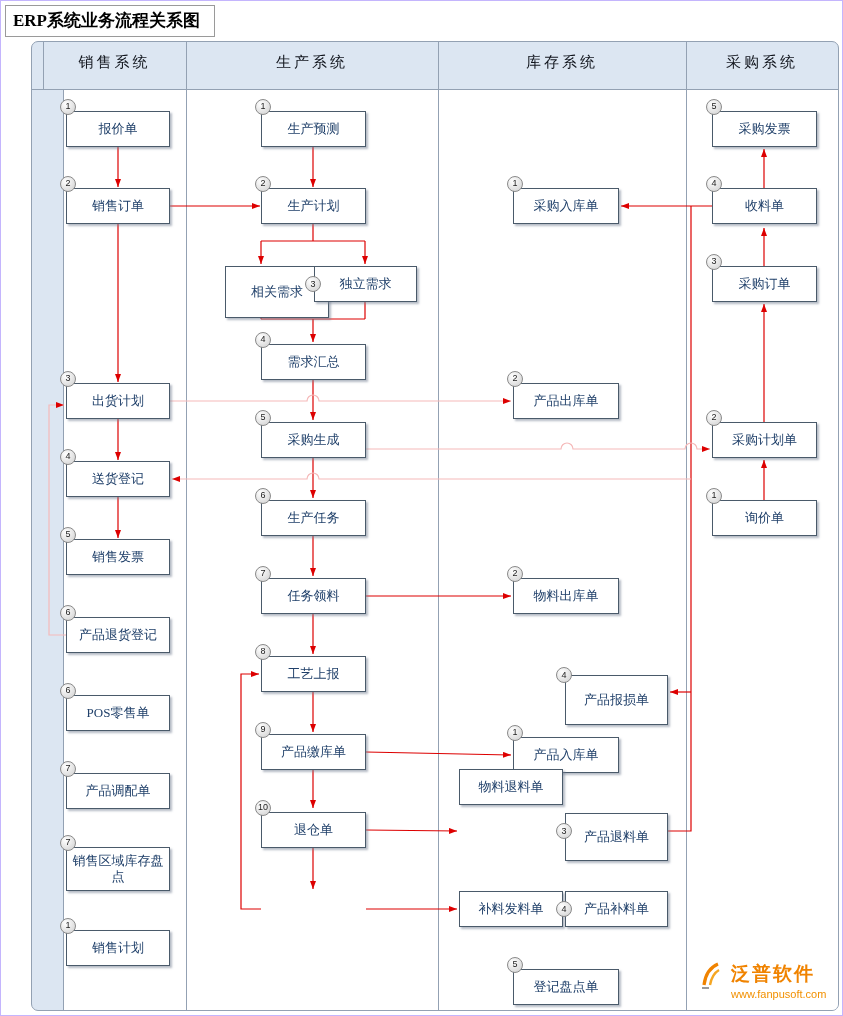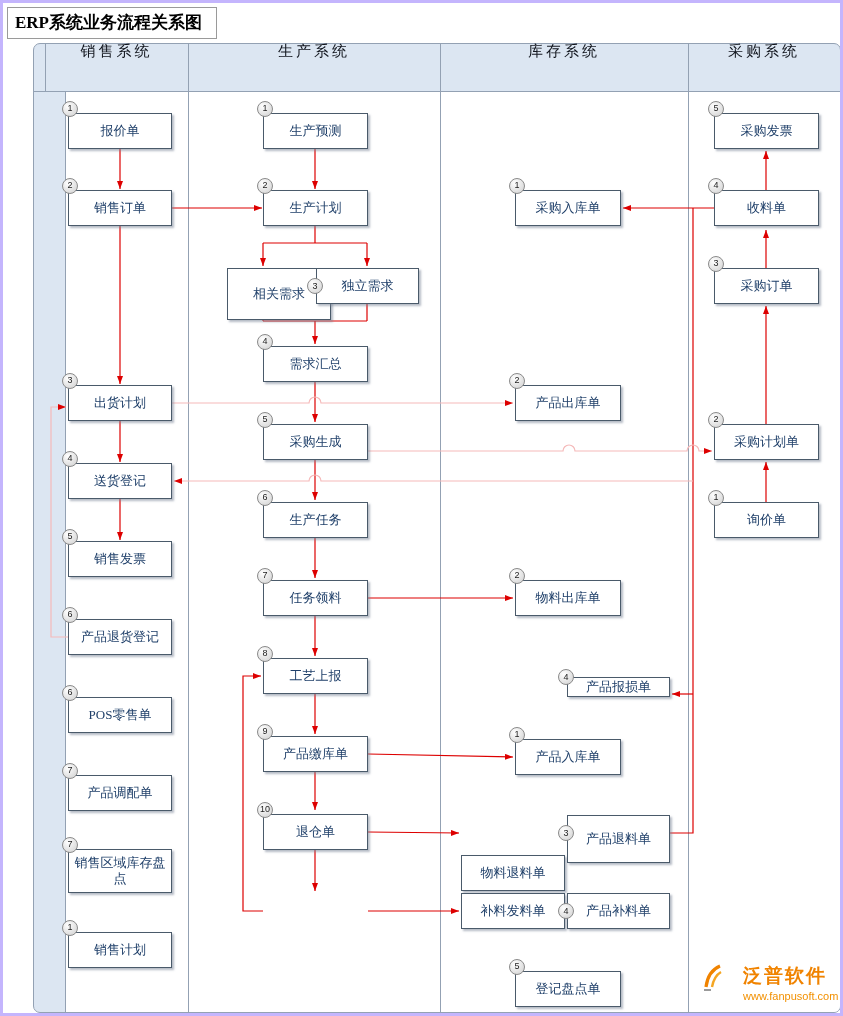--- a/index.html
+++ b/index.html
@@ -1,38 +1,38 @@
 <!DOCTYPE html>
 <html><head>
 <meta charset="utf-8">
 <style>
   *{margin:0;padding:0;box-sizing:border-box}
   html,body{background:#fff}
-  #page{position:relative;width:843px;height:1016px;background:#fff;border:3px solid #c4b5fd;
+  #page{position:relative;width:843px;height:1016px;background:#fff;border:1px solid #c4b5fd;
          font-family:"Liberation Sans",sans-serif;overflow:hidden}
   .container{position:absolute;left:30px;top:40px;width:808px;height:970px;background:#dce6f2;
          border:1px solid #93a1b3;border-radius:7px;z-index:1}
   .panel{position:absolute;background:#fff;z-index:2}
   .vline{position:absolute;width:1px;background:#93a1b3;z-index:3}
   .hline{position:absolute;height:1px;background:#93a1b3;z-index:3}
-  .hdr{position:absolute;top:24px;height:48px;display:flex;align-items:center;justify-content:center;
+  .hdr{position:absolute;top:37px;height:48px;display:flex;align-items:center;justify-content:center;
          font-family:"Liberation Serif",serif;font-size:15px;letter-spacing:3px;color:#10141c;z-index:4}
   #arrows{position:absolute;left:0;top:0;z-index:5;pointer-events:none}
   .node{position:absolute;background:#fff;border:1px solid #4a5a6a;
          box-shadow:2px 2px 2px rgba(120,132,150,.55);display:flex;align-items:center;justify-content:center;
          text-align:center;font-family:"Liberation Serif",serif;font-size:13px;color:#20406a;
          line-height:1.25;padding:1px 2px;z-index:6}
   .badge{position:absolute;width:16px;height:16px;border-radius:50%;
          background:radial-gradient(circle at 35% 30%,#ffffff,#cfcfcf);border:1px solid #8a8a8a;
          font-size:9px;color:#222;display:flex;align-items:center;justify-content:center;z-index:7;
          font-family:"Liberation Sans",sans-serif}
   .node .badge{left:-7px;top:-13px}
   #title{position:absolute;left:4px;top:4px;padding:3px 14px 4px 7px;border:1px solid #9a9a9a;background:#fff;
          font-family:"Liberation Serif",serif;font-weight:bold;font-size:17px;color:#000;z-index:8}
-  #watermark{position:absolute;left:698px;top:960px;display:flex;align-items:flex-start;gap:20px;z-index:8}
+  #watermark{position:absolute;left:698px;top:960px;display:flex;align-items:flex-start;gap:10px;z-index:8}
   #wm-text{display:flex;flex-direction:column}
   #wm-brand{font-size:19px;font-weight:bold;color:#f08300;font-family:"Liberation Serif",serif;letter-spacing:2px}
   #wm-url{font-size:11px;color:#f29000;margin-top:1px}
 </style>
 </head>
 <body>
 
 <div id="page">
 
   <div id="title">ERP系统业务流程关系图</div>
@@ -196,31 +196,31 @@
   </div>
   <div class="node" style="left:512px;top:382px;width:106px;height:36px">
     <span class="badge">2</span>
     <span>产品出库单</span>
   </div>
   <div class="node" style="left:512px;top:577px;width:106px;height:36px">
     <span class="badge">2</span>
     <span>物料出库单</span>
   </div>
 
-  <div class="node" style="left:564px;top:674px;width:103px;height:20px">
+  <div class="node" style="left:564px;top:674px;width:103px;height:50px">
     <span>产品报损单</span>
   </div>
   <div class="badge" style="left:555px;top:666px">4</div>
 
   <div class="node" style="left:512px;top:736px;width:106px;height:36px">
     <span class="badge">1</span>
     <span>产品入库单</span>
   </div>
 
-  <div class="node" style="left:458px;top:852px;width:104px;height:36px">
+  <div class="node" style="left:458px;top:768px;width:104px;height:36px">
     <span>物料退料单</span>
   </div>
   <div class="node" style="left:564px;top:812px;width:103px;height:48px">
     <span>产品退料单</span>
   </div>
   <div class="badge" style="left:555px;top:822px">3</div>
 
   <div class="node" style="left:458px;top:890px;width:104px;height:36px">
     <span>补料发料单</span>
   </div>

